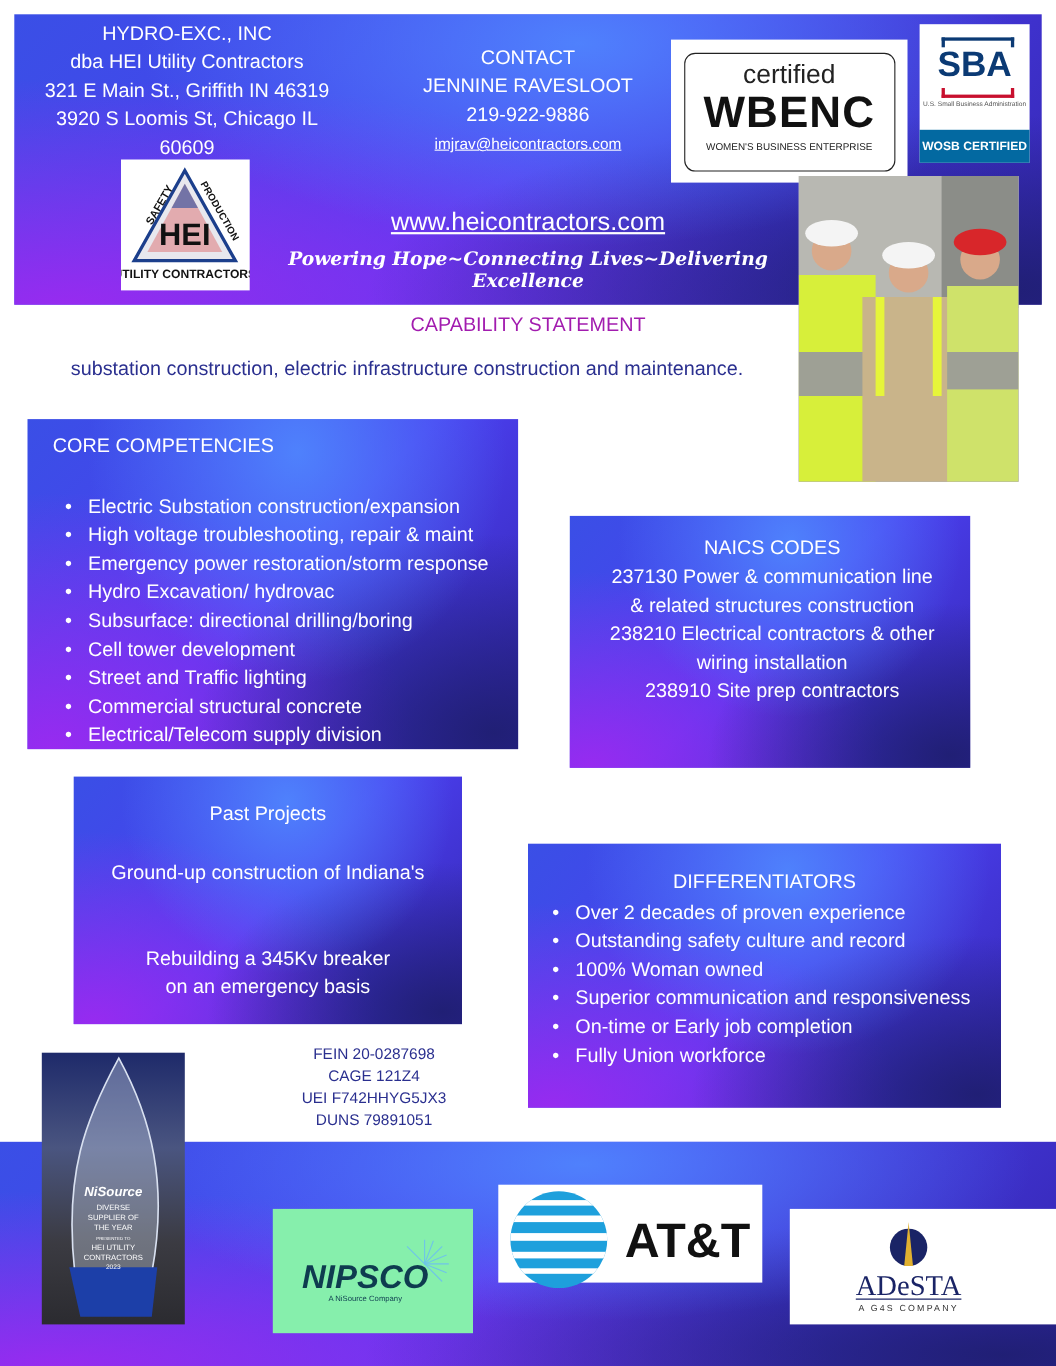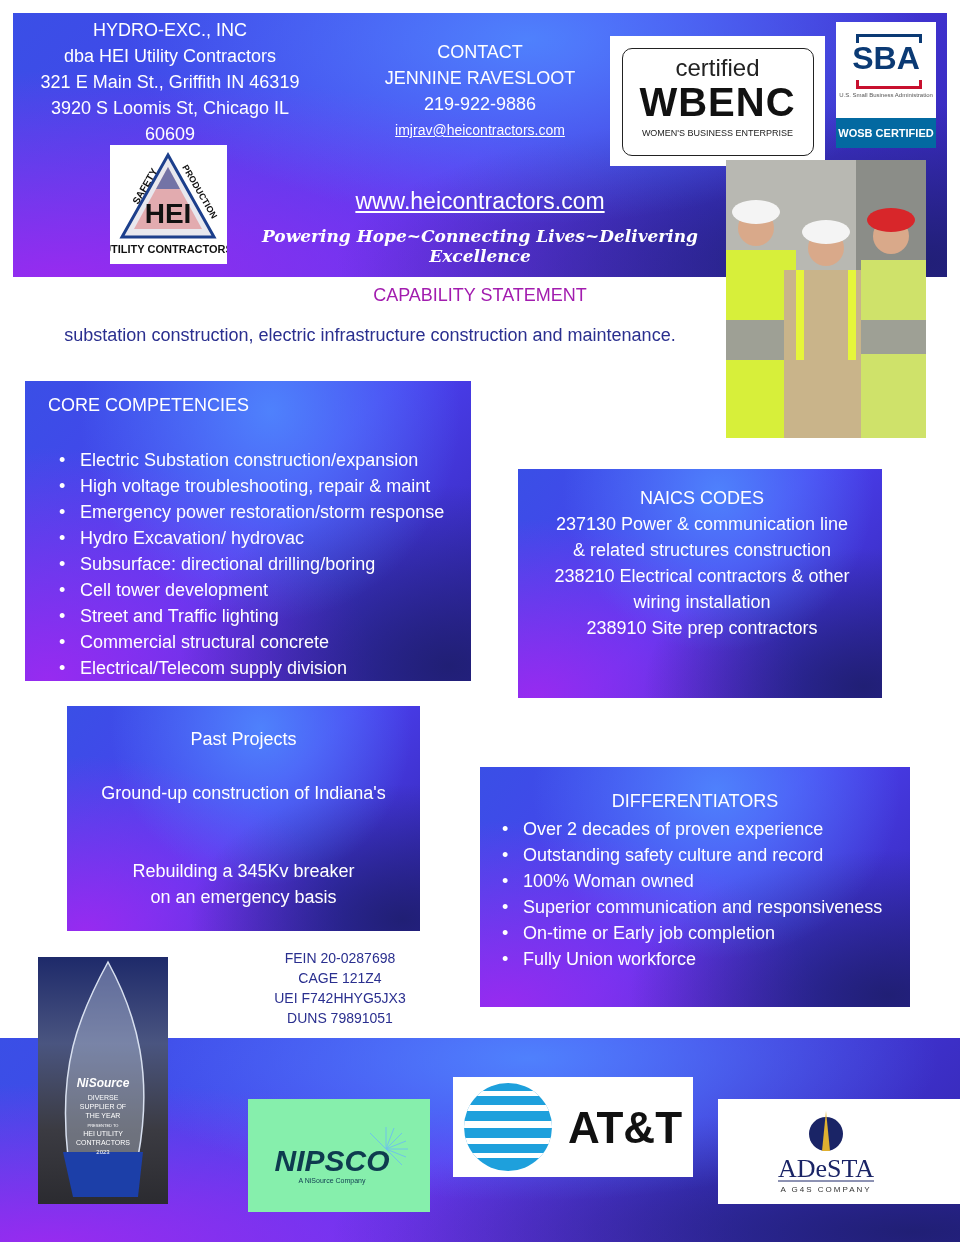--- a/index.html
+++ b/index.html
@@ -61,21 +61,21 @@
   #diff { left:480px; top:745px; width:430px; height:240px;margin-top:22px; }
   #diff .title { position:absolute; left:0; top:24px; width:430px; font-size:18px; }
   #diff ul { left:22px; top:49px; }
 
   #ids { left:240px; top:948px; width:200px; font-size:14px; line-height:20px; color:#2a2f8f; }
 
   #footer { left:0; top:1038px; width:960px; height:204px; }
   #award { left:38px; top:957px; width:130px; height:247px; overflow:hidden;
            background:linear-gradient(180deg,#1e2a6a 0%,#4a5580 35%,#3b3b42 70%,#2b2b30 100%); }
   #nipsco { left:248px; top:1099px; width:182px; height:113px; background:#86efac; }
-  #att { left:453px; top:1077px; width:240px; height:100px; background:#fff; }
+  #att { left:453px; top:1077px; width:240px; height:89px; background:#fff; }
   #adesta { left:718px; top:1099px; width:256px; height:105px; background:#fff; }
 </style>
 </head>
 <body>
 
 <div id="header" class="abs grad"></div>
 
 <div id="company" class="abs white center">
   <div>HYDRO-EXC., INC</div>
   <div>dba HEI Utility Contractors</div>

